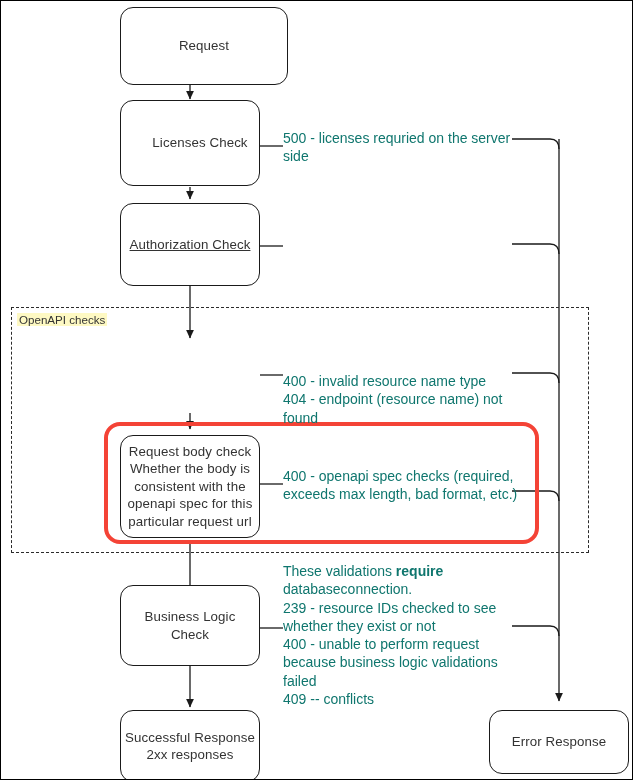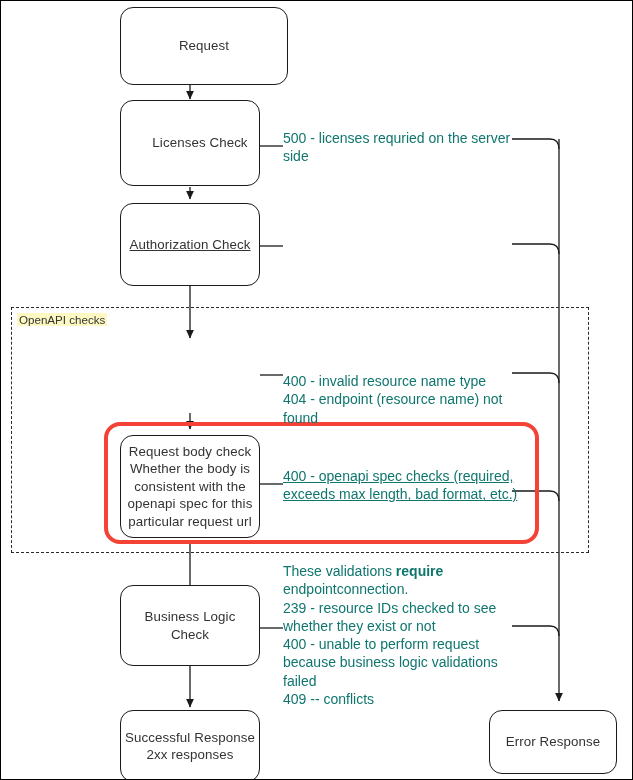--- a/index.html
+++ b/index.html
@@ -145,36 +145,36 @@
 consistent with the
 openapi spec for this
 particular request url</span>
   </div>
 
   <div class="node" style="left:119px; top:709px; width:140px; height:72px;">
     <span class="node-text">Successful Response
 2xx responses</span>
   </div>
 
-  <div class="node" style="left:488px; top:709px; width:128px; height:64px;">
+  <div class="node" style="left:488px; top:709px; width:140px; height:64px;">
     <span class="node-text">Error Response</span>
   </div>
 
   <div class="annotation" style="left:282px; top:128px; width:245px;">500 - licenses requried on the server
 side</div>
 
 
   <div class="annotation" style="left:282px; top:361px; width:245px;margin-top:10px;">400 - invalid resource name type
 404 - endpoint (resource name) not
 found</div>
 
-  <div class="annotation" style="left:282px; top:466px; width:255px;text-decoration:underline;">400 - openapi spec checks (required,
+  <div class="annotation" style="left:282px; top:466px; width:255px;">400 - openapi spec checks (required,
 exceeds max length, bad format, etc.)</div>
 
-  <div class="annotation" style="left:282px; top:561px; width:250px;"><span>These validations </span><b>require</b><span> endpoint</span><span>connection.
+  <div class="annotation" style="left:282px; top:561px; width:250px;"><span>These validations </span><b>require</b><span> database</span><span>connection.
 239 - resource IDs checked to see
 whether they exist or not
 400 - unable to perform request
 because business logic validations
 failed
 409 -- conflicts</span></div>
 
 </div>
 
 </body></html>

